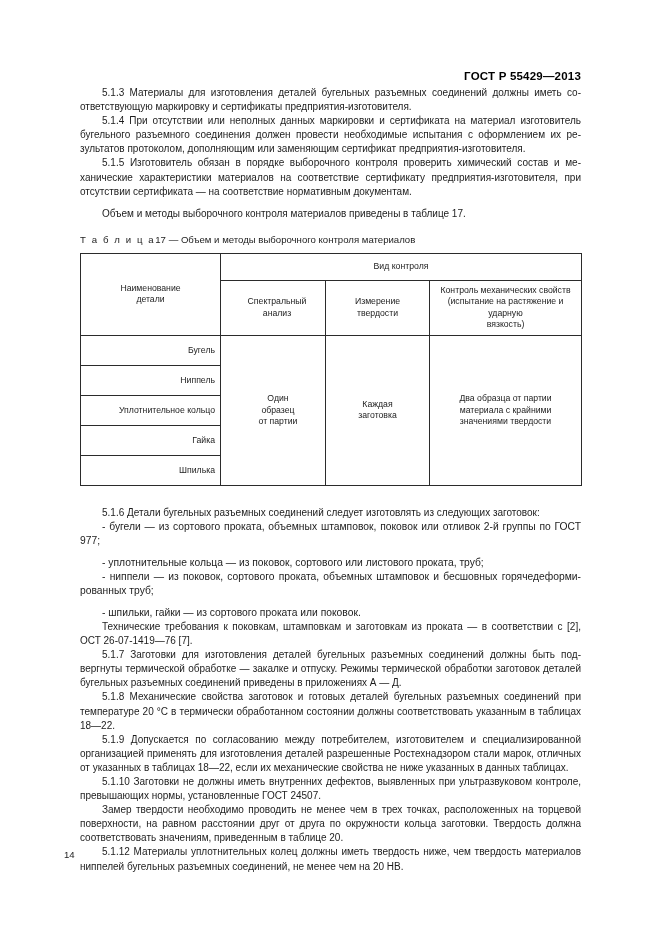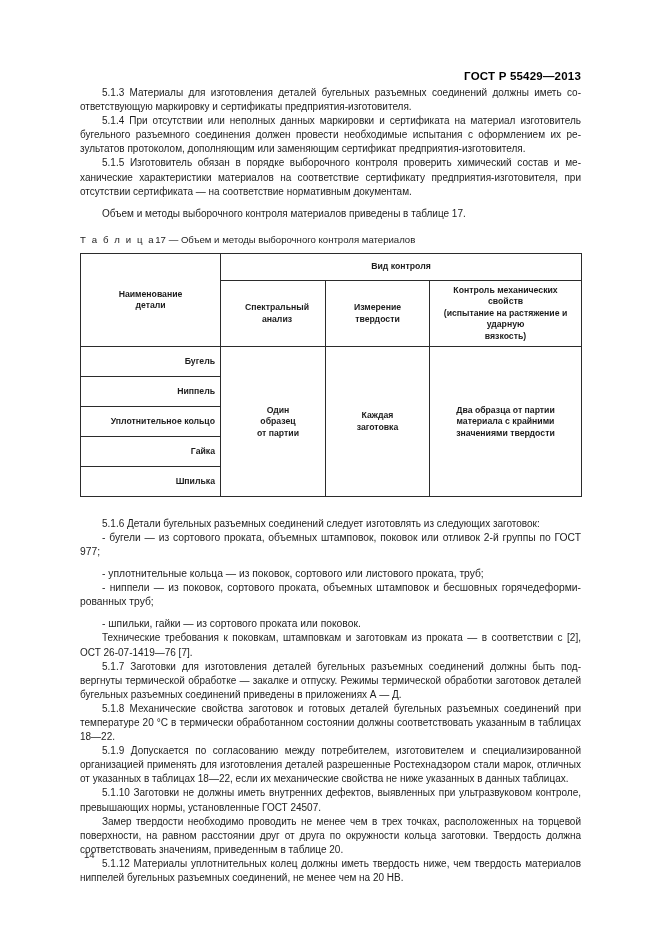--- a/index.html
+++ b/index.html
@@ -92,21 +92,21 @@
     width: 501px;
     table-layout: fixed;
     font-size: 8.7px;
     color: #1c1c1c;
   }
   table.gost-table td,
   table.gost-table th {
     border: 1px solid #2b2b2b;
     padding: 4px 5px;
     vertical-align: middle;
-    font-weight: bold;
+    font-weight: normal;
     line-height: 11.5px;
   }
   table.gost-table th.hcell,
   table.gost-table td.hcell {
     text-align: center;
   }
   td.name-cell {
     text-align: right;
     padding-left: 10px;
     height: 21px;
@@ -116,21 +116,21 @@
     vertical-align: middle;
   }
   .col-a { width: 140px; }
   .col-b { width: 105px; }
   .col-c { width: 104px; }
   .col-d { width: 152px; }
 
   
   .page-number {
     position: absolute;
-    left: 84px;
+    left: 64px;
     top: 849px;
     font-size: 9.6px;
     color: #1c1c1c;
   }
 </style>
 </head>
 <body>
 
 <div class="page">
 

